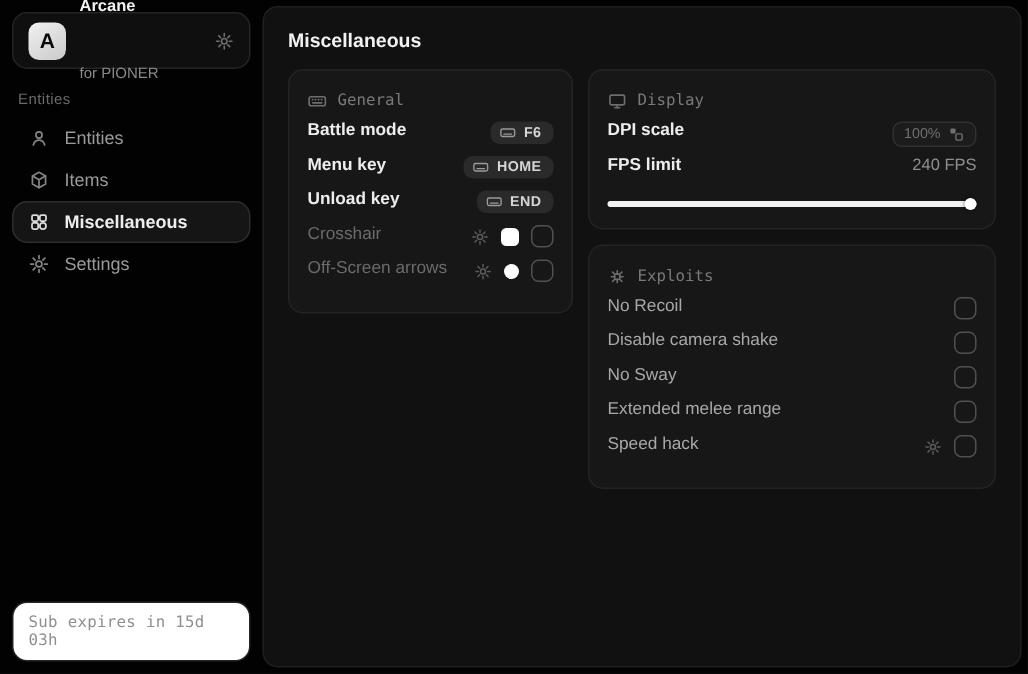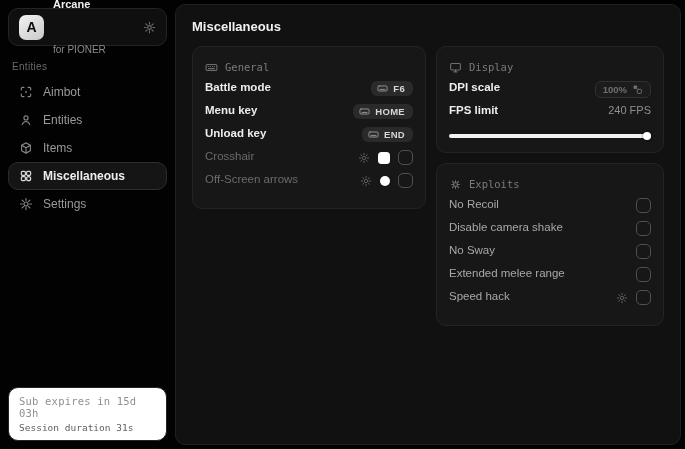--- a/index.html
+++ b/index.html
@@ -60,21 +60,21 @@
   .status-line2 { font-size:9.5px; color:#5e5e5e; margin-top:3px; }
 
   
   .main {
     position:absolute; left:175px; top:4px; right:4px; bottom:4px;
     background:#111112; border:1px solid #202020; border-radius:10px;
     padding:14px 16px;
   }
   .page-title { font-size:13px; font-weight:bold; color:#f2f2f2; margin-bottom:12px; }
   .columns { display:flex; gap:10px; align-items:flex-start; }
-  .col-left { width:234px; flex:0 0 auto; }
+  .col-left { width:190px; flex:0 0 auto; }
   .col-right { flex:1; display:flex; flex-direction:column; gap:10px; }
 
   .card {
     background:#171717; border:1px solid #242424; border-radius:10px;
     padding:10px 12px 12px 12px;
   }
   .card-header {
     display:flex; align-items:center; gap:7px; height:20px; margin-bottom:4px;
     font-family:"DejaVu Sans Mono", monospace; font-size:10.5px; color:#7a7a7a;
   }
@@ -91,21 +91,21 @@
     display:flex; align-items:center; gap:5px;
     background:#2a2a2a; border-radius:6px; padding:2px 8px 2px 6px;
     font-size:9.5px; font-weight:bold; color:#d6d6d6; letter-spacing:.3px;
     cursor:pointer;
   }
   .keybind .icon { color:#9a9a9a; }
 
   .badge-outline {
     display:flex; align-items:center; gap:5px;
     background:#1c1c1c; border:1px solid #303030; border-radius:6px;
-    padding:2px 7px; font-size:9.5px; font-weight:bold; color:#707070;
+    padding:2px 7px; font-size:9.5px; font-weight:normal; color:#707070;
     cursor:pointer;
   }
   .badge-outline .icon { color:#707070; }
 
   .checkbox {
     width:15px; height:15px; border:1.5px solid #505050; border-radius:5px;
     background:transparent; cursor:pointer; flex:0 0 auto;
   }
   .gear-btn { color:#5c5c5c; cursor:pointer; }
   .swatch-square { width:12px; height:12px; border-radius:3.5px; background:#ffffff; cursor:pointer; }
@@ -139,29 +139,20 @@
       <svg width="13" height="13" viewBox="0 0 24 24">
           <circle cx="12" cy="12" r="3.4"></circle>
           <path d="M12 2.5v3.2M12 18.3v3.2M2.5 12h3.2M18.3 12h3.2M5.3 5.3l2.3 2.3M16.4 16.4l2.3 2.3M18.7 5.3l-2.3 2.3M7.6 16.4l-2.3 2.3"></path>
         </svg>
     </span>
   </div>
 
   <div class="category-label">Entities</div>
 
   <div class="nav">
-    <div class="nav-item">
-      <span class="icon">
-        <svg width="14" height="14" viewBox="0 0 24 24">
-            <path d="M8.5 4H6a2 2 0 0 0-2 2v2.5M15.5 4H18a2 2 0 0 1 2 2v2.5M20 15.5V18a2 2 0 0 1-2 2h-2.5M4 15.5V18a2 2 0 0 0 2 2h2.5"></path>
-            <circle cx="12" cy="12" r="1.6" fill="currentColor" stroke="none"></circle>
-          </svg>
-      </span>
-      <span>Aimbot</span>
-    </div>
     <div class="nav-item">
       <span class="icon">
         <svg width="14" height="14" viewBox="0 0 24 24">
             <circle cx="12" cy="8.5" r="3.5"></circle>
             <path d="M5.5 20c1.2-3.8 3.6-5.5 6.5-5.5s5.3 1.7 6.5 5.5"></path>
           </svg>
       </span>
       <span>Entities</span>
     </div>
     <div class="nav-item">
@@ -192,21 +183,20 @@
           </svg>
       </span>
       <span>Settings</span>
     </div>
   </div>
 
   <div class="sidebar-spacer"></div>
 
   <div class="status-card">
     <div class="status-line1">Sub expires in 15d 03h</div>
-    <div class="status-line2">Session duration 31s</div>
   </div>
 </div>
 
 <div class="main">
   <div class="page-title">Miscellaneous</div>
 
   <div class="columns">
 
     <div class="col-left">
       <div class="card">

